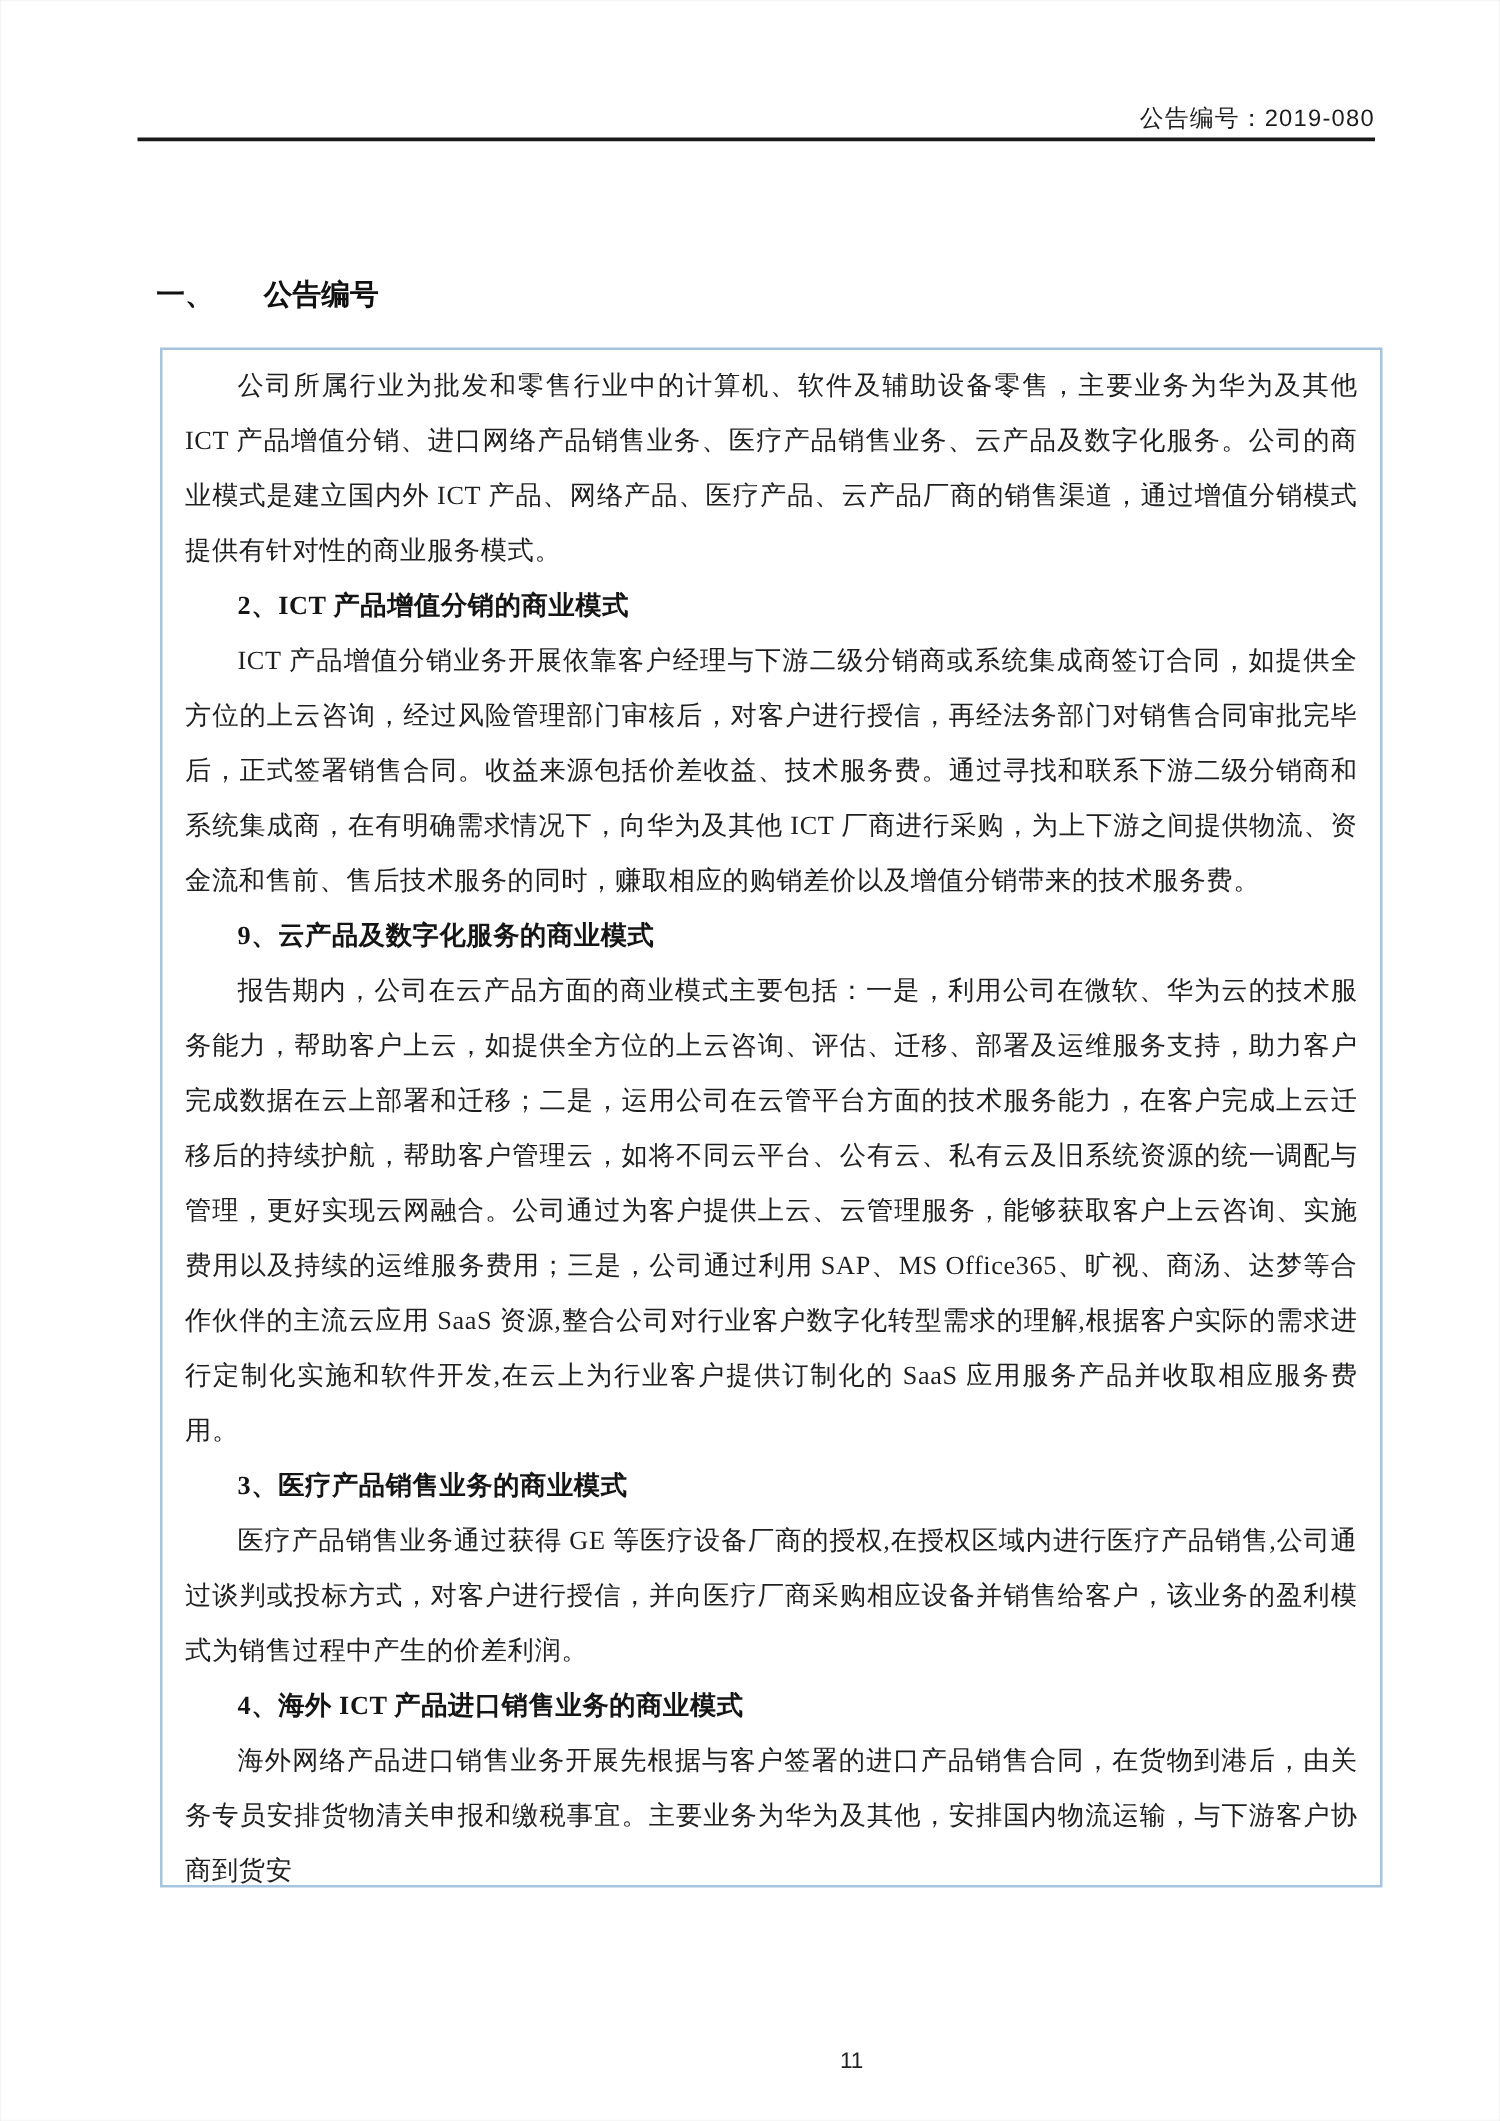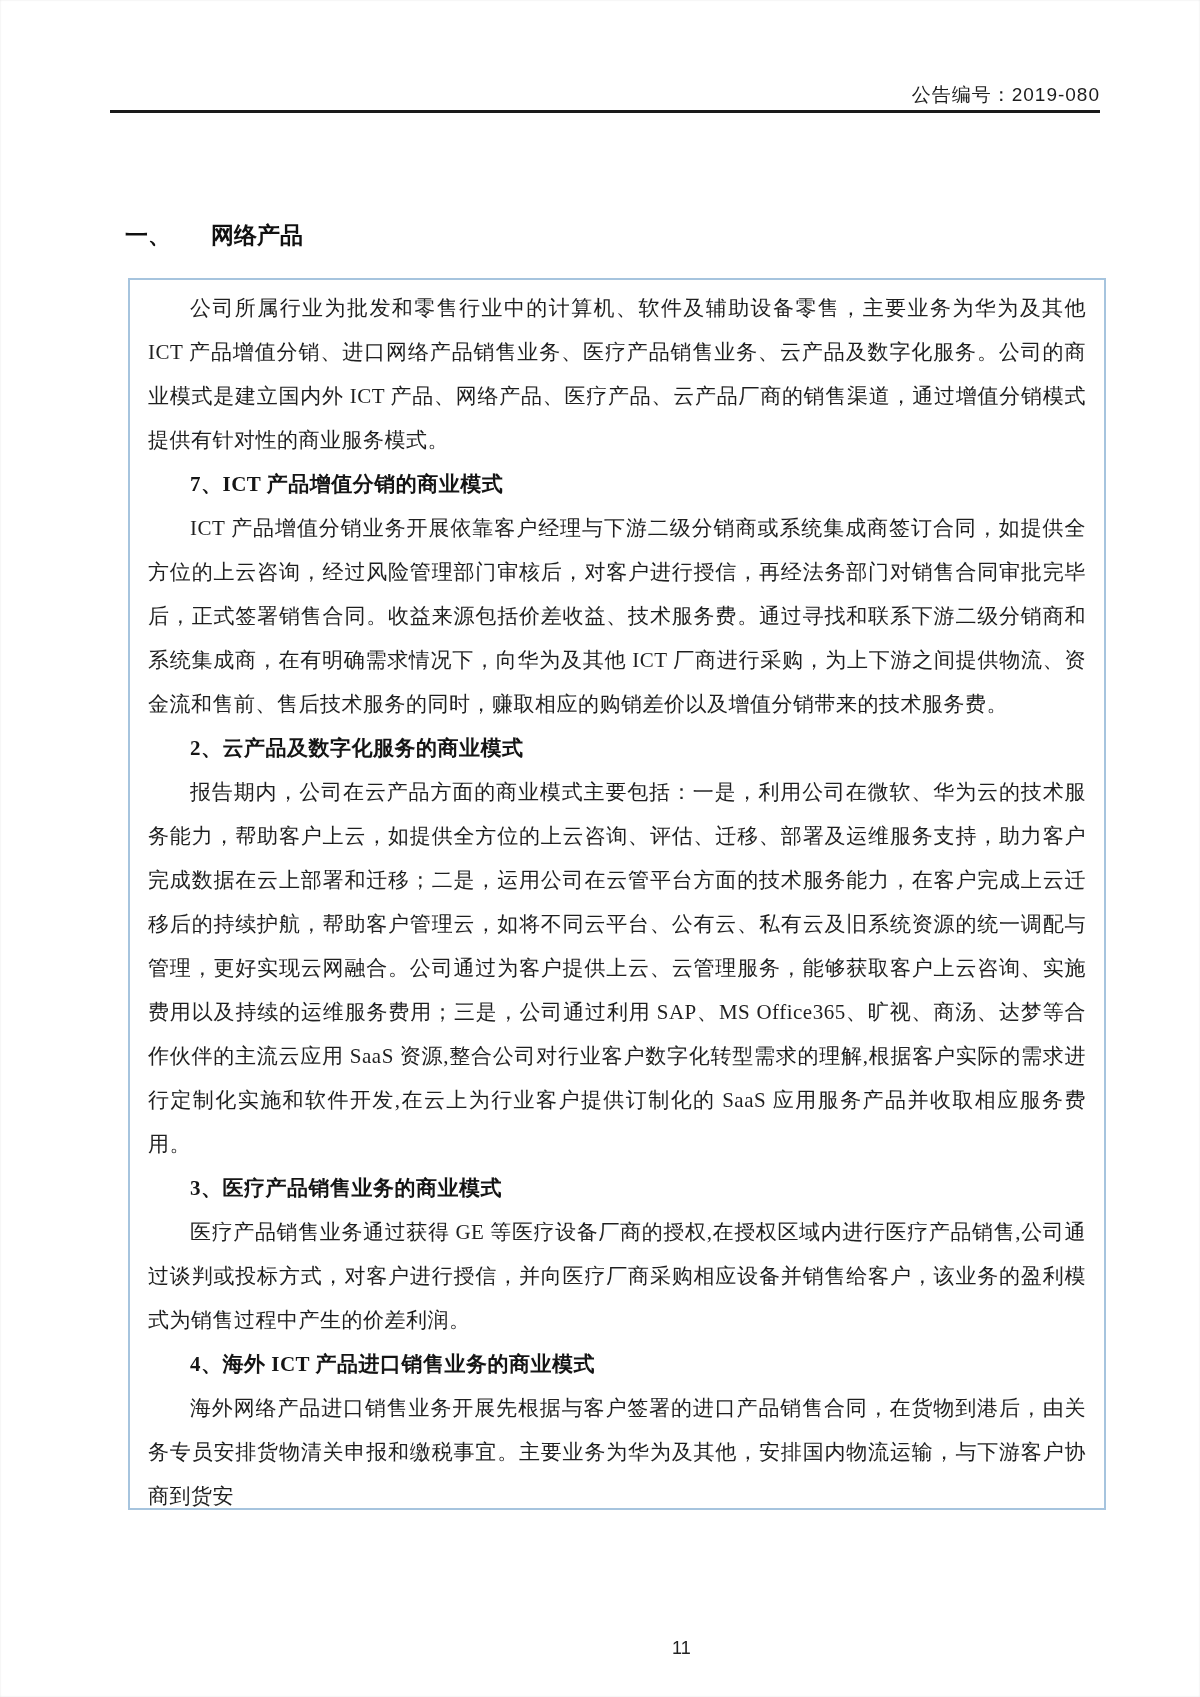--- a/index.html
+++ b/index.html
@@ -88,28 +88,28 @@
 <body>
 
 <div class="page">
 
   <div class="announce">公告编号：2019-080</div>
 
   <div class="rule"></div>
 
 
   <div class="section-heading">
-    <span>一、</span><span class="section-label">网络产品</span>
+    <span>一、</span><span class="section-label">公告编号</span>
   </div>
 
   <div class="content-box">
       <div class="block paragraph">公司所属行业为批发和零售行业中的计算机、软件及辅助设备零售，主要业务为华为及其他 ICT 产品增值分销、进口网络产品销售业务、医疗产品销售业务、云产品及数字化服务。公司的商业模式是建立国内外 ICT 产品、网络产品、医疗产品、云产品厂商的销售渠道，通过增值分销模式提供有针对性的商业服务模式。</div>
-      <div class="block heading">7、ICT 产品增值分销的商业模式</div>
+      <div class="block heading">2、ICT 产品增值分销的商业模式</div>
       <div class="block paragraph">ICT 产品增值分销业务开展依靠客户经理与下游二级分销商或系统集成商签订合同，如提供全方位的上云咨询，经过风险管理部门审核后，对客户进行授信，再经法务部门对销售合同审批完毕后，正式签署销售合同。收益来源包括价差收益、技术服务费。通过寻找和联系下游二级分销商和系统集成商，在有明确需求情况下，向华为及其他 ICT 厂商进行采购，为上下游之间提供物流、资金流和售前、售后技术服务的同时，赚取相应的购销差价以及增值分销带来的技术服务费。</div>
-      <div class="block heading">2、云产品及数字化服务的商业模式</div>
+      <div class="block heading">9、云产品及数字化服务的商业模式</div>
       <div class="block paragraph">报告期内，公司在云产品方面的商业模式主要包括：一是，利用公司在微软、华为云的技术服务能力，帮助客户上云，如提供全方位的上云咨询、评估、迁移、部署及运维服务支持，助力客户完成数据在云上部署和迁移；二是，运用公司在云管平台方面的技术服务能力，在客户完成上云迁移后的持续护航，帮助客户管理云，如将不同云平台、公有云、私有云及旧系统资源的统一调配与管理，更好实现云网融合。公司通过为客户提供上云、云管理服务，能够获取客户上云咨询、实施费用以及持续的运维服务费用；三是，公司通过利用 SAP、MS Office365、旷视、商汤、达梦等合作伙伴的主流云应用 SaaS 资源,整合公司对行业客户数字化转型需求的理解,根据客户实际的需求进行定制化实施和软件开发,在云上为行业客户提供订制化的 SaaS 应用服务产品并收取相应服务费用。</div>
       <div class="block heading">3、医疗产品销售业务的商业模式</div>
       <div class="block paragraph">医疗产品销售业务通过获得 GE 等医疗设备厂商的授权,在授权区域内进行医疗产品销售,公司通过谈判或投标方式，对客户进行授信，并向医疗厂商采购相应设备并销售给客户，该业务的盈利模式为销售过程中产生的价差利润。</div>
       <div class="block heading">4、海外 ICT 产品进口销售业务的商业模式</div>
       <div class="block paragraph">海外网络产品进口销售业务开展先根据与客户签署的进口产品销售合同，在货物到港后，由关务专员安排货物清关申报和缴税事宜。主要业务为华为及其他，安排国内物流运输，与下游客户协商到货安</div>
     </div>
 
   <div class="page-number">11</div>
 
 </div>

